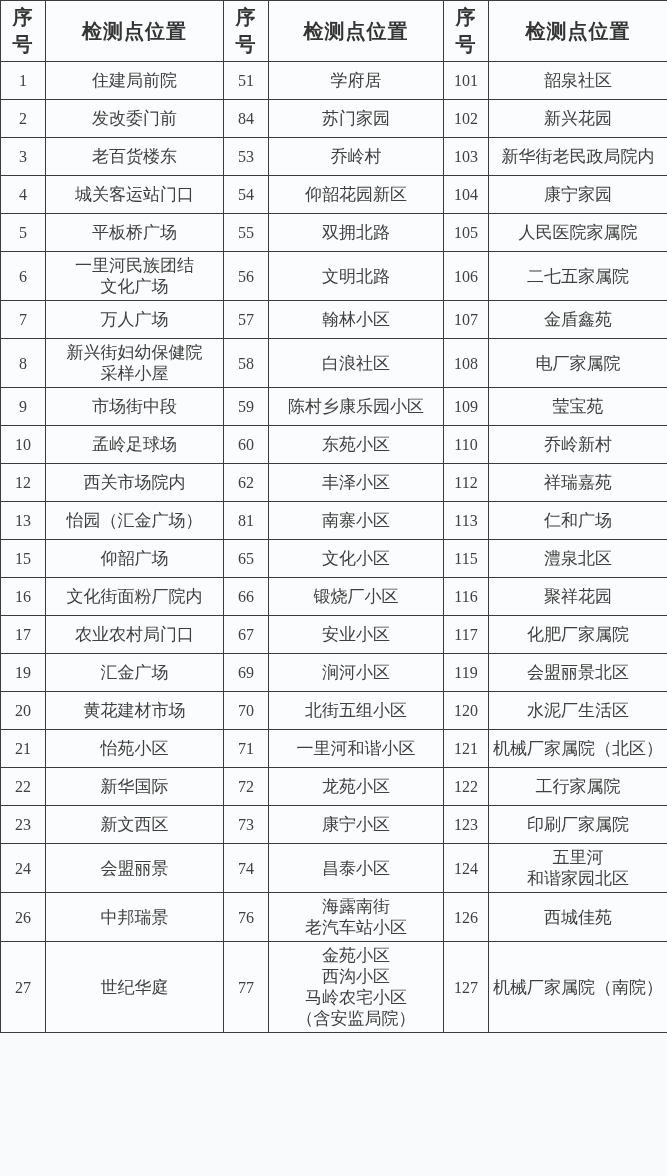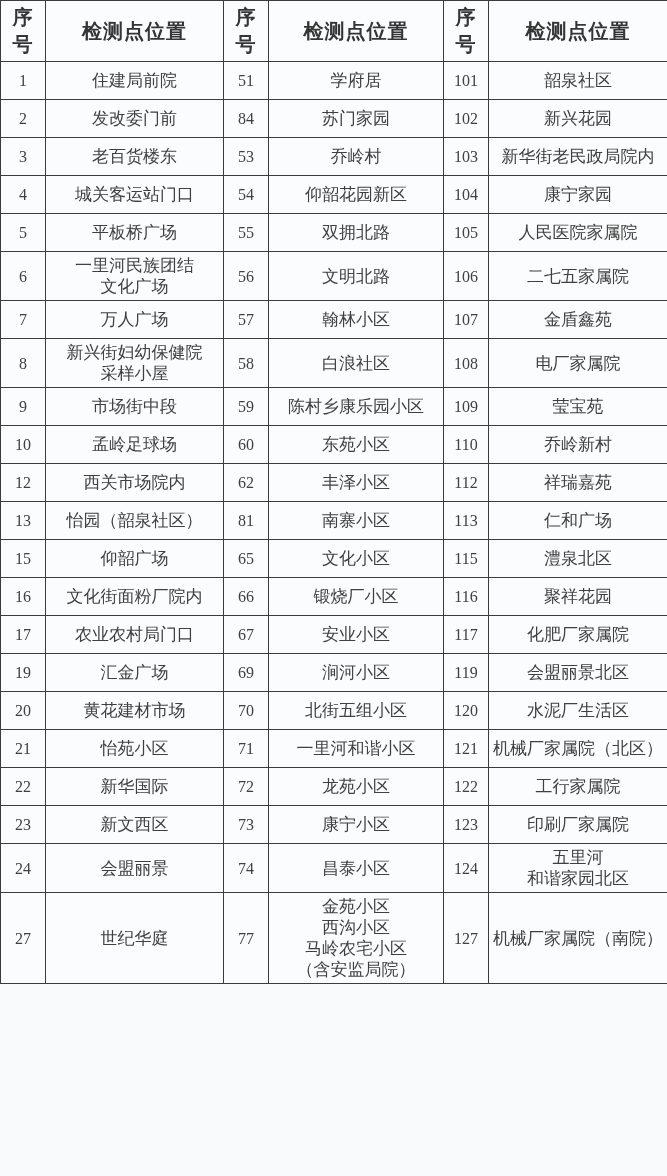--- a/index.html
+++ b/index.html
@@ -156,21 +156,21 @@
       <tr>
         <td class="col-index">12</td>
         <td class="col-location">西关市场院内</td>
         <td class="col-index">62</td>
         <td class="col-location">丰泽小区</td>
         <td class="col-index">112</td>
         <td class="col-location">祥瑞嘉苑</td>
       </tr>
       <tr>
         <td class="col-index">13</td>
-        <td class="col-location">怡园（韶泉社区）</td>
+        <td class="col-location">怡园（汇金广场）</td>
         <td class="col-index">81</td>
         <td class="col-location">南寨小区</td>
         <td class="col-index">113</td>
         <td class="col-location">仁和广场</td>
       </tr>
       <tr>
         <td class="col-index">15</td>
         <td class="col-location">仰韶广场</td>
         <td class="col-index">65</td>
         <td class="col-location">文化小区</td>
@@ -234,20 +234,29 @@
         <td class="col-location">印刷厂家属院</td>
       </tr>
       <tr>
         <td class="col-index">24</td>
         <td class="col-location">会盟丽景</td>
         <td class="col-index">74</td>
         <td class="col-location">昌泰小区</td>
         <td class="col-index">124</td>
         <td class="col-location">五里河
 和谐家园北区</td>
+      </tr>
+      <tr>
+        <td class="col-index">26</td>
+        <td class="col-location">中邦瑞景</td>
+        <td class="col-index">76</td>
+        <td class="col-location">海露南街
+老汽车站小区</td>
+        <td class="col-index">126</td>
+        <td class="col-location">西城佳苑</td>
       </tr>
       <tr>
         <td class="col-index">27</td>
         <td class="col-location">世纪华庭</td>
         <td class="col-index">77</td>
         <td class="col-location">金苑小区
 西沟小区
 马岭农宅小区
 （含安监局院）</td>
         <td class="col-index">127</td>

